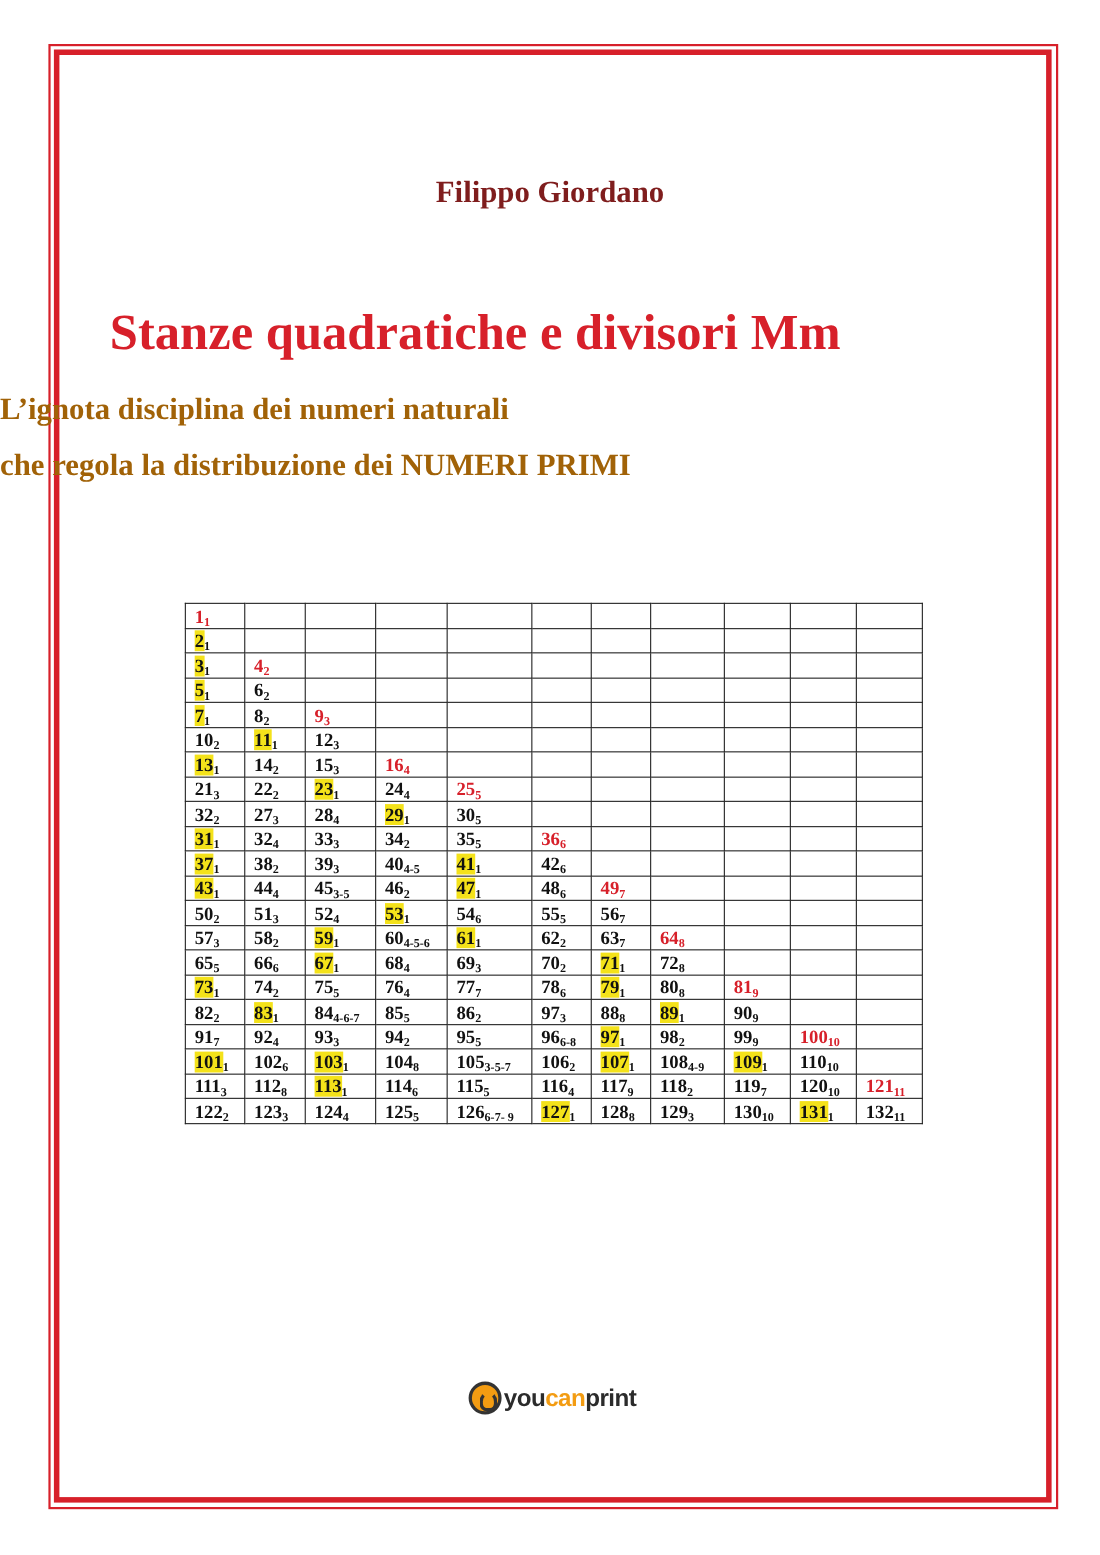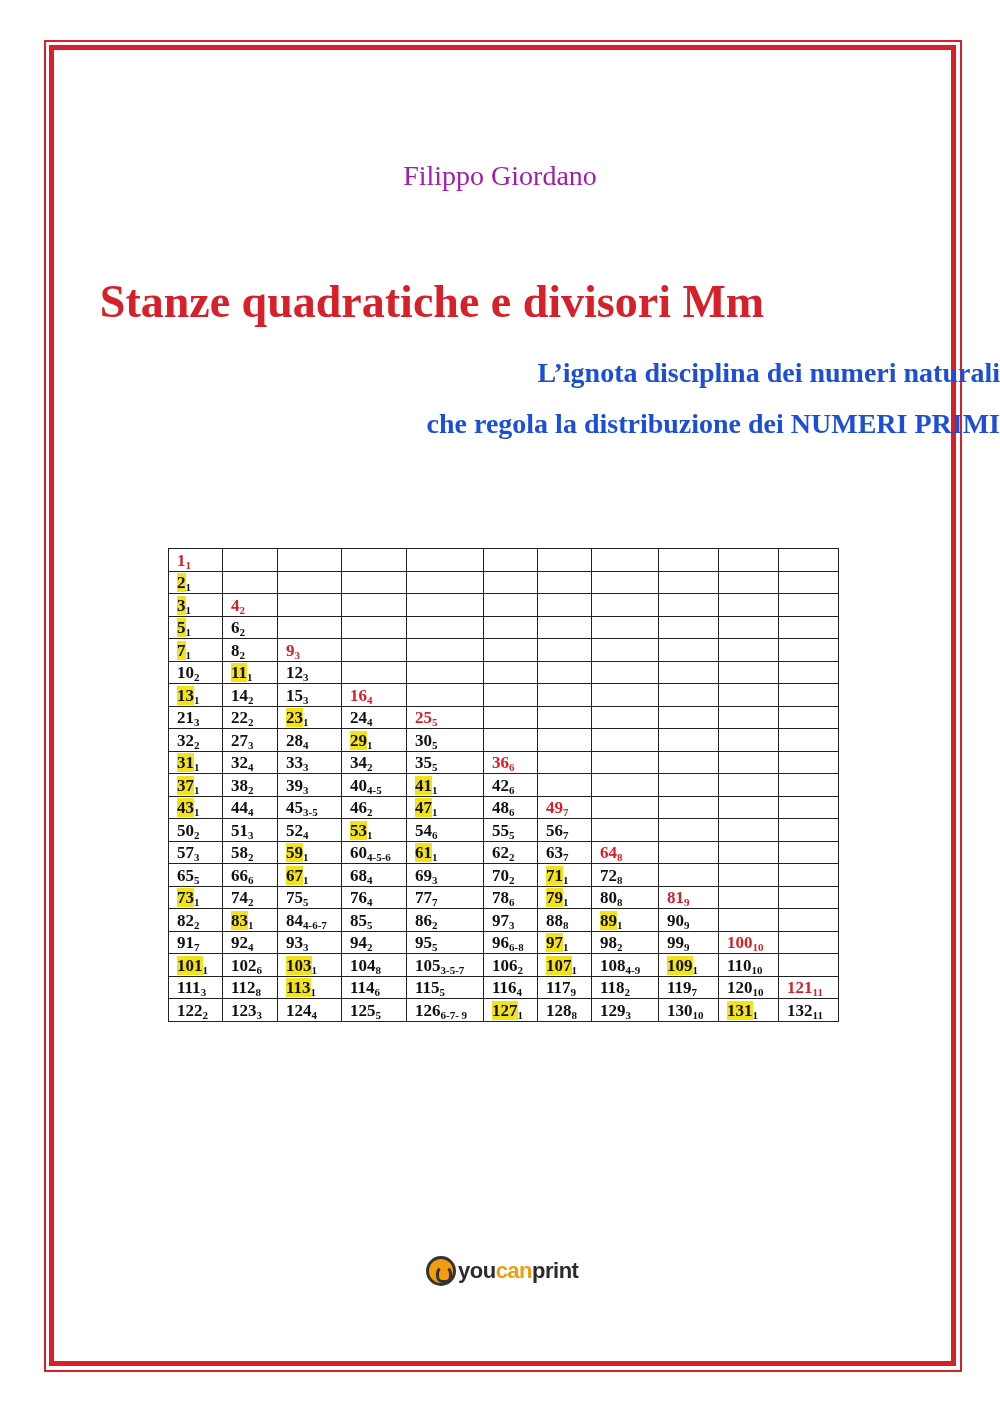--- a/index.html
+++ b/index.html
@@ -1,21 +1,21 @@
 <!DOCTYPE html>
 <html><head>
 <meta charset="utf-8">
 <style>
   html, body { margin: 0; padding: 0; background: #ffffff; }
   body { width: 1000px; height: 1414px; position: relative; overflow: hidden; font-family: "Liberation Serif", "DejaVu Serif", serif; }
   .border-outer { position: absolute; left: 44px; top: 40px; width: 918px; height: 1332px; border: 2px solid #d7202a; box-sizing: border-box; }
   .border-inner { position: absolute; left: 49px; top: 45px; width: 907px; height: 1321px; border: 5px solid #d7202a; box-sizing: border-box; }
-  .author { position: absolute; top: 160px; left: 0; width: 1000px; text-align: center; color: #a21caf; font-weight: normal; font-size: 28px; }
+  .author { position: absolute; top: 160px; left: 0; width: 1000px; text-align: center; color: #7f1d1d; font-weight: bold; font-size: 28px; }
   .title { position: absolute; top: 275px; left: 0; width: 864px; text-align: center; color: #d7202a; font-weight: bold; font-size: 46px; }
-  .subtitle { position: absolute; left: 0; width: 1000px; text-align: right; color: #1d4ed8; font-weight: bold; font-size: 28px; }
+  .subtitle { position: absolute; left: 0; width: 1000px; text-align: left; color: #a16207; font-weight: bold; font-size: 28px; }
   .sub1 { top: 357px; }
   .sub2 { top: 408px; }
   table.grid { position: absolute; left: 168px; top: 548px; border-collapse: collapse; table-layout: fixed; padding-left: 28px; }
   table.grid td { border: 1.5px solid #222; height: 21.5px; padding: 0 0 0 8px; font-weight: bold; font-size: 17px; color: #111; white-space: nowrap; vertical-align: bottom; line-height: 20px; overflow: hidden; }
   .num.hl { background: #f4e21a; }
   .num.sq { color: #d7202a; }
   sub { font-size: 11px; vertical-align: -3px; line-height: 0; }
   .sq-sub { color: #d7202a; }
   .logo { position: absolute; left: 426px; top: 1256px; display: flex; align-items: center; font-family: "Liberation Sans", "DejaVu Sans", sans-serif; font-weight: bold; font-size: 22px; letter-spacing: -0.5px; }
   .logo-mark { width: 30px; height: 30px; border-radius: 50%; background: #f39c12; border: 3px solid #333; box-sizing: border-box; position: relative; margin-right: 2px; }

